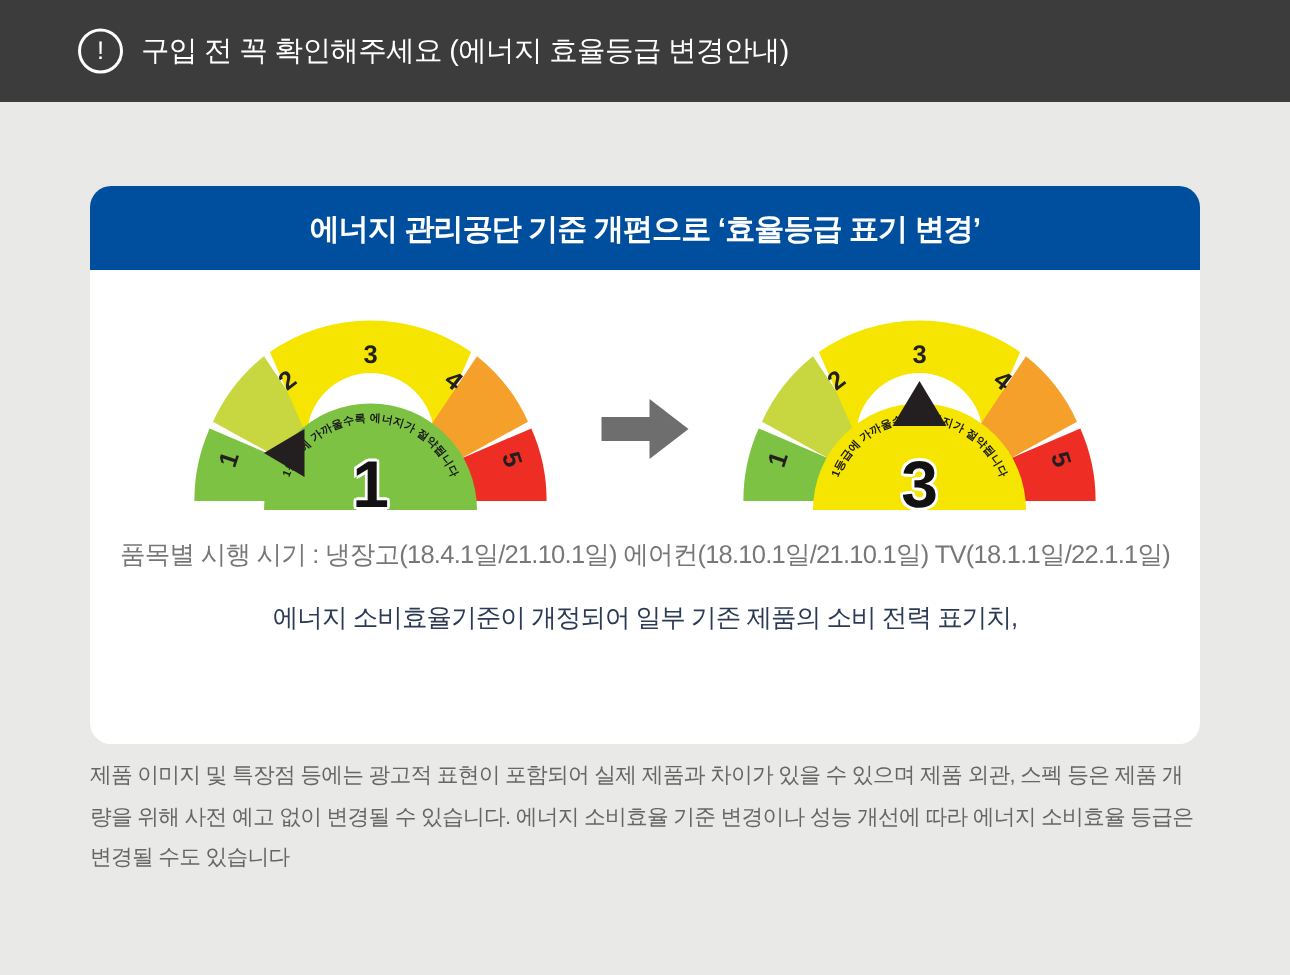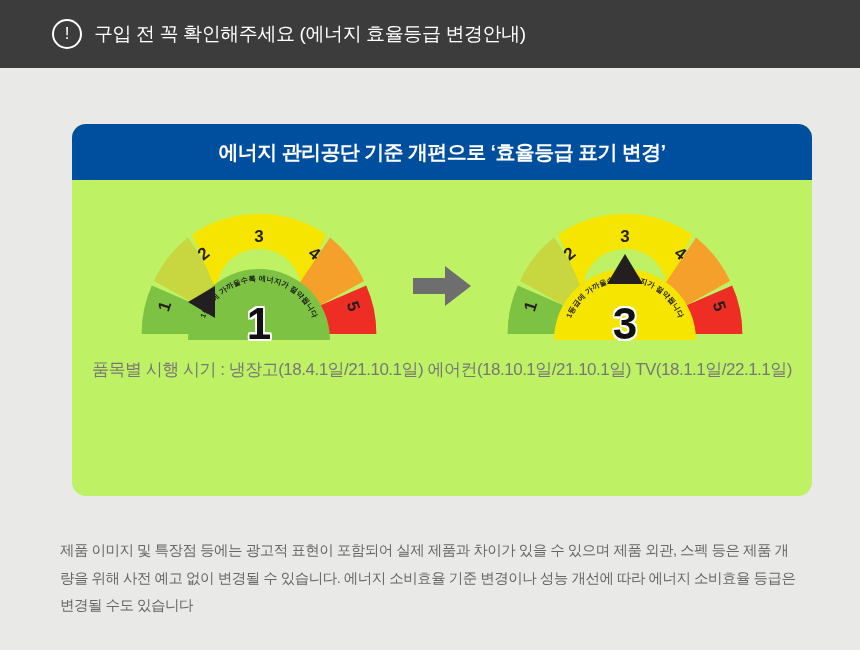--- a/index.html
+++ b/index.html
@@ -49,25 +49,25 @@
     color: #ffffff;
     font-size: 19px;
     font-weight: 400;
     letter-spacing: -0.4px;
     white-space: nowrap;
   }
 
   
   .card {
     position: absolute;
-    left: 72px;
+    left: 60px;
     top: 124px;
     width: 740px;
     height: 372px;
-    background: #bef264;
+    background: #ffffff;
     border-radius: 14px;
     overflow: hidden;
   }
   .card-titlebar {
     height: 56px;
     background: #004f9e;
     display: flex;
     align-items: center;
     justify-content: center;
   }
@@ -195,21 +195,21 @@
   }
   .body-line .hl {
     color: #1b4e9b;
     font-weight: 700;
   }
 
   
   .disclaimer {
     position: absolute;
     left: 60px;
-    top: 537px;
+    top: 504px;
     width: 740px;
     font-size: 14.5px;
     color: #666666;
     line-height: 1.9;
     letter-spacing: -0.5px;
   }
 </style>
 </head>
 <body>
 
@@ -294,17 +294,18 @@
       </div>
 
       <div class="pointer pointer-up"></div>
     </div>
 
   </div>
 
   <div class="schedule-note">품목별 시행 시기 : 냉장고(18.4.1일/21.10.1일) 에어컨(18.10.1일/21.10.1일) TV(18.1.1일/22.1.1일)</div>
 
   <div class="body-copy">
+    <div class="body-line">에너지 소비효율기준이 개정되어 일부 기존 제품의 소비 전력 표기치,</div>
   </div>
 
 </div>
 
 <div class="disclaimer">제품 이미지 및 특장점 등에는 광고적 표현이 포함되어 실제 제품과 차이가 있을 수 있으며 제품 외관, 스펙 등은 제품 개량을 위해 사전 예고 없이 변경될 수 있습니다.  에너지 소비효율 기준 변경이나 성능 개선에 따라 에너지 소비효율 등급은 변경될 수도 있습니다</div>
 
 </body></html>

